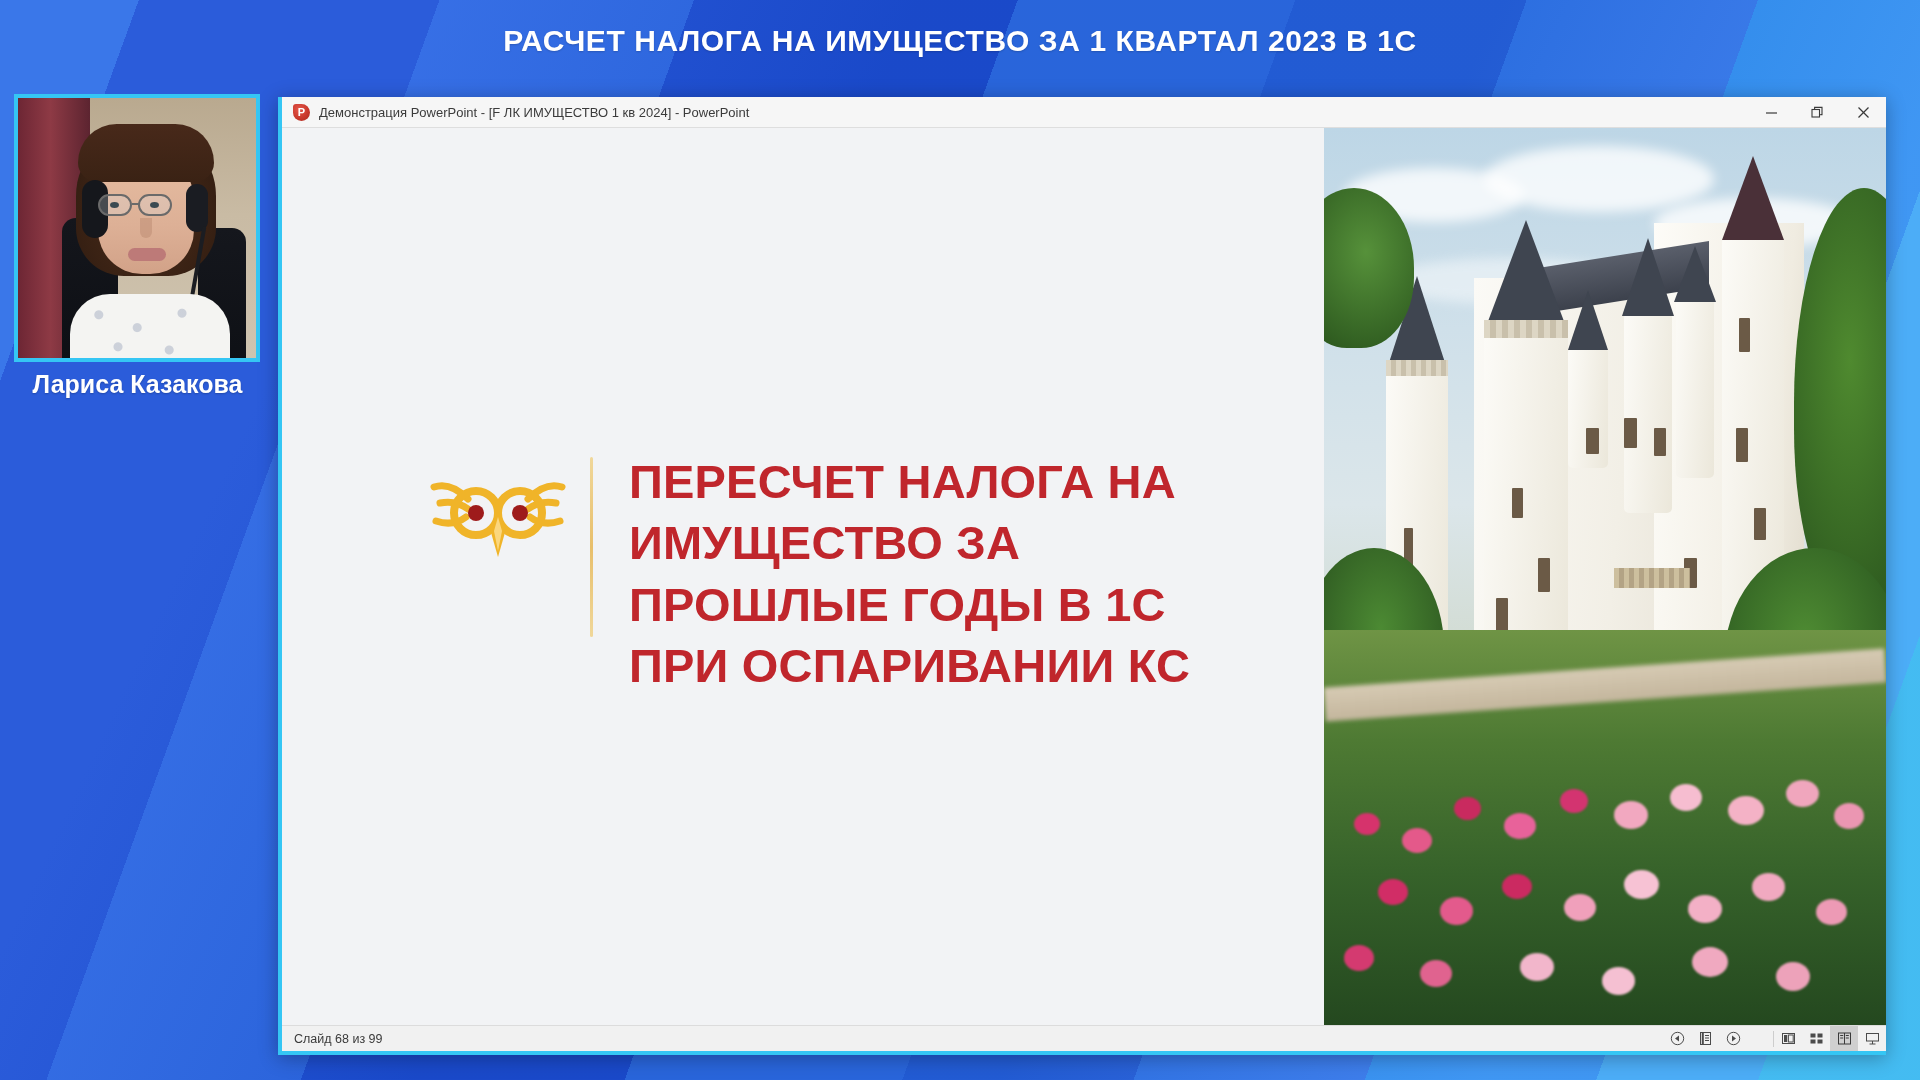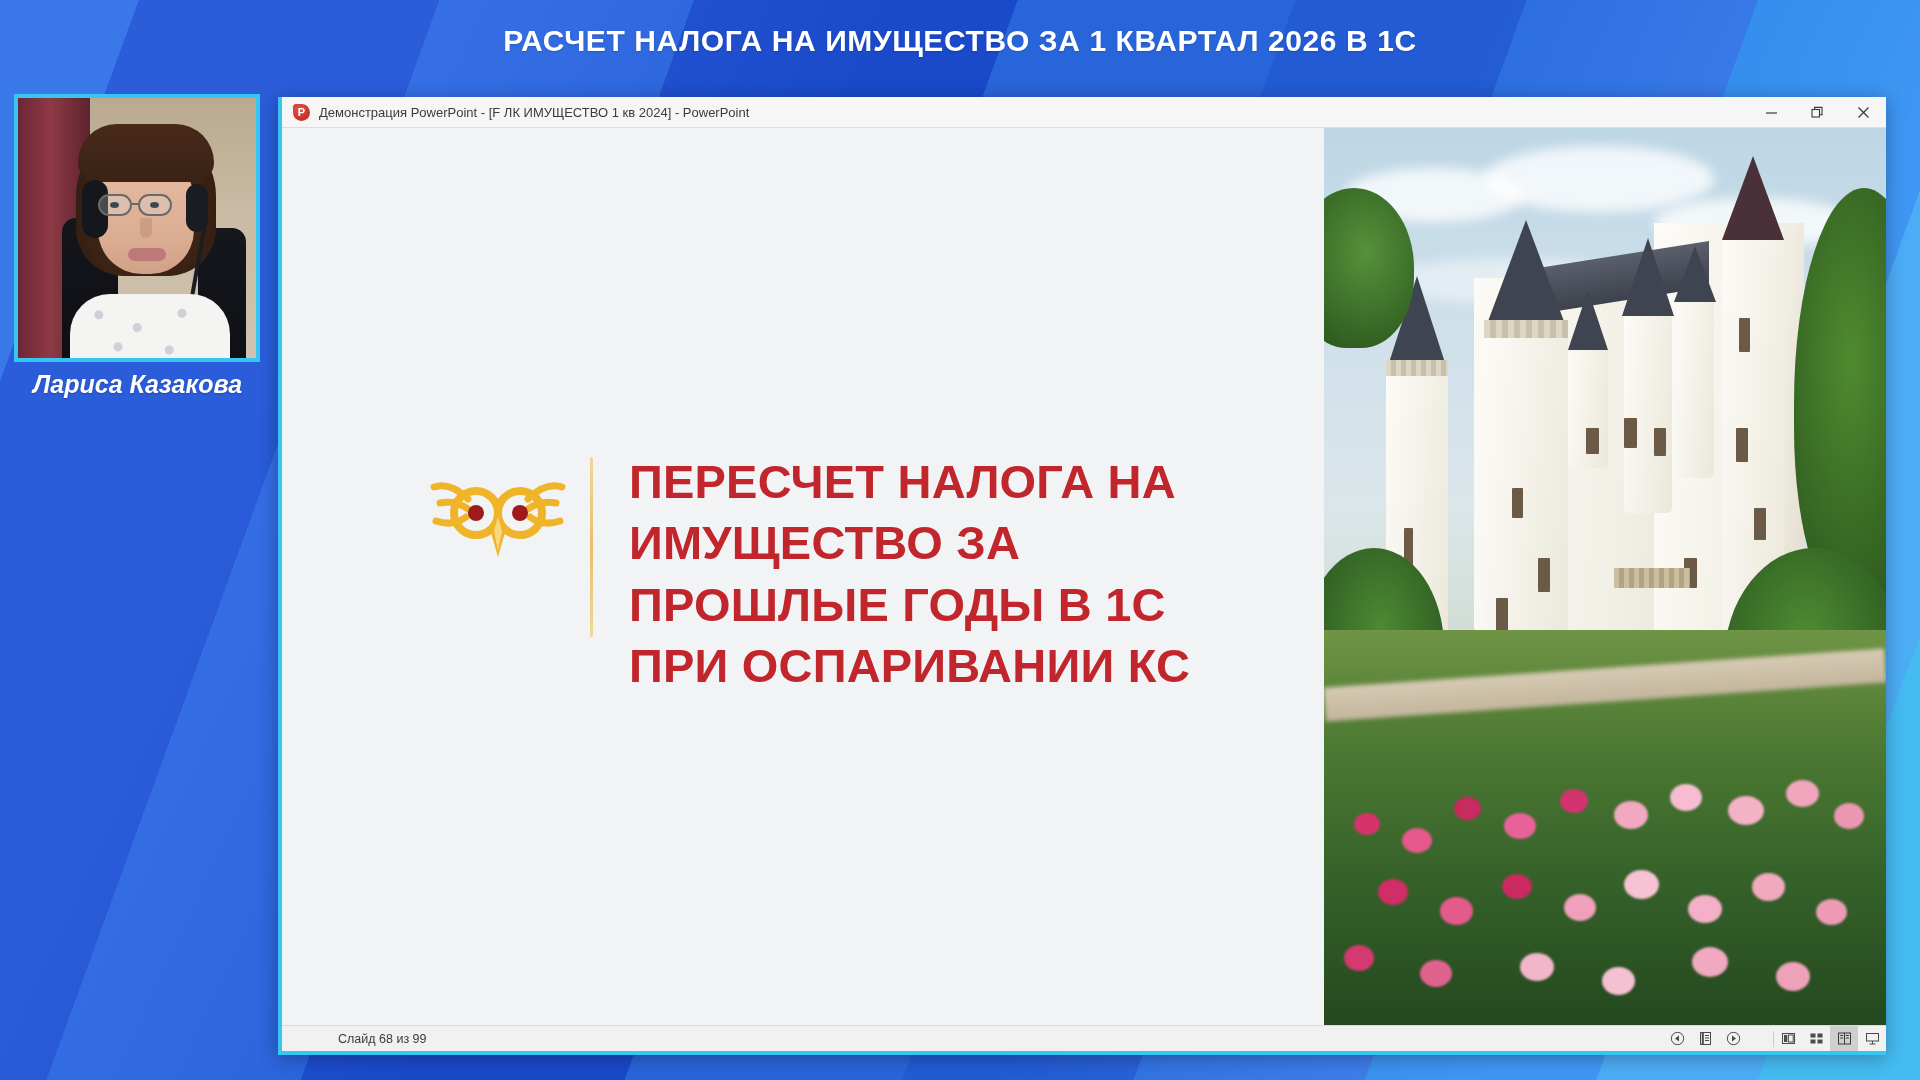--- a/index.html
+++ b/index.html
@@ -85,21 +85,20 @@
       radial-gradient(circle at 70% 24%, rgba(200,205,215,.9) 0 4px, transparent 5px),
       radial-gradient(circle at 30% 66%, rgba(200,205,215,.9) 0 4px, transparent 5px),
       radial-gradient(circle at 62% 70%, rgba(200,205,215,.9) 0 4px, transparent 5px),
       #f4f4f2;
     border-radius:40px 40px 0 0; }
 
   #presenter-name {
     position:absolute; left:0; top:370px; width:275px;
     text-align:center; color:#ffffff; font-size:25px; font-weight:bold; line-height:1.18;
     text-shadow:0 1px 2px rgba(0,0,0,.22);
-    font-style:italic;
   }
 
   #social-panel {
     position:absolute; left:20px; top:950px; width:232px; height:110px;
     background:#2A5FE0; border-radius:14px;
     display:flex; flex-direction:column; justify-content:center; gap:8px; padding-left:18px;
   }
   .social-row { display:flex; align-items:center; gap:14px; }
   .social-handle { color:#ffffff; font-size:22px; font-weight:bold; letter-spacing:.1px; }
   .tg-icon { width:30px; height:26px; display:block; }
@@ -160,35 +159,35 @@
   .tree { position:absolute; border-radius:50% 50% 44% 44%; }
   .garden { position:absolute; left:0; bottom:0; width:100%; height:44%;
     background:linear-gradient(180deg,#6f9445 0%,#4e7a33 28%,#36622a 62%,#24481f 100%); }
   .path { position:absolute; left:0; bottom:36%; width:100%; height:34px;
     background:linear-gradient(180deg,#d7cbb4,#c3b59c); transform:rotate(-4deg); filter:blur(2px); }
   .rose { position:absolute; border-radius:50%; filter:blur(1.1px); }
 
   
   #pp-statusbar {
     height:26px; background:#f1f1f1; border-top:1px solid #dcdcdc;
-    display:flex; align-items:center; flex:0 0 auto;padding-left:44px;
+    display:flex; align-items:center; flex:0 0 auto;
   }
   #slide-counter { font-size:12.5px; color:#3a3a3a; margin-left:12px; }
   #status-icons { margin-left:auto; display:flex; align-items:center; height:100%; }
   .sb-btn { width:28px; height:100%; display:flex; align-items:center; justify-content:center; }
   .sb-btn.active { background:#cfcfcf; }
   .sb-gap { width:26px; }
   .sb-sep { width:1px; height:16px; background:#cdcdcd; }
 </style>
 </head>
 <body>
 
 <div id="bg"></div>
 
-<div id="header-title">РАСЧЕТ НАЛОГА НА ИМУЩЕСТВО ЗА 1 КВАРТАЛ 2026 В 1С</div>
+<div id="header-title">РАСЧЕТ НАЛОГА НА ИМУЩЕСТВО ЗА 1 КВАРТАЛ 2023 В 1С</div>
 
 <div id="sidebar">
 
   <div id="webcam-frame">
     <div class="cam-bg"></div>
     <div class="cam-curtain"></div>
     <div class="cam-chairL"></div>
     <div class="cam-chairR"></div>
     <div class="cam-hair"></div>
     <div class="cam-face"></div>

